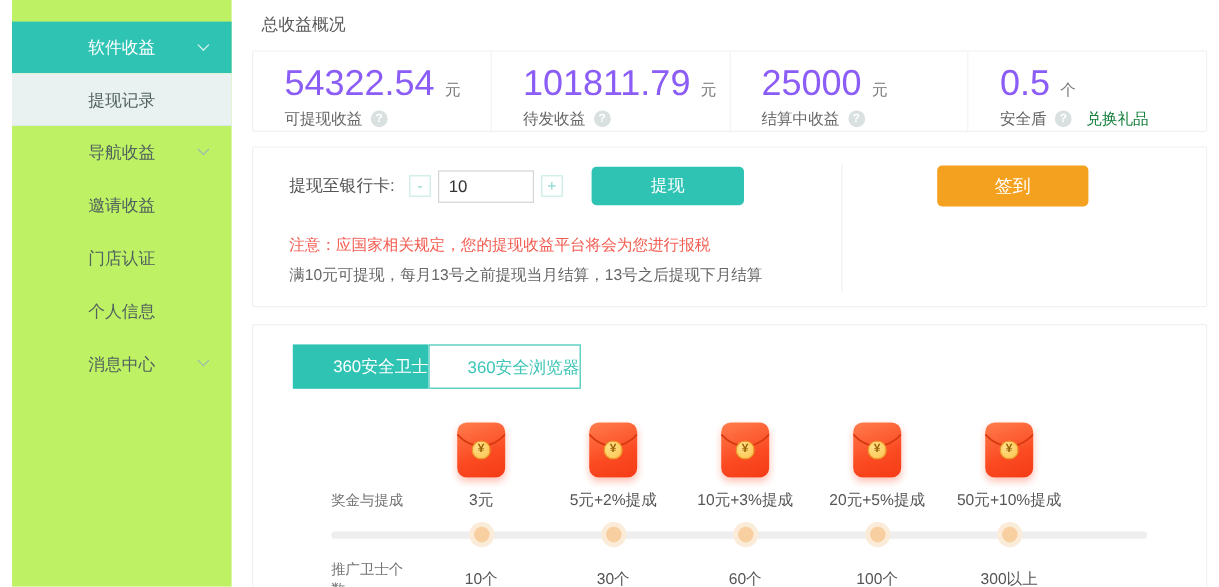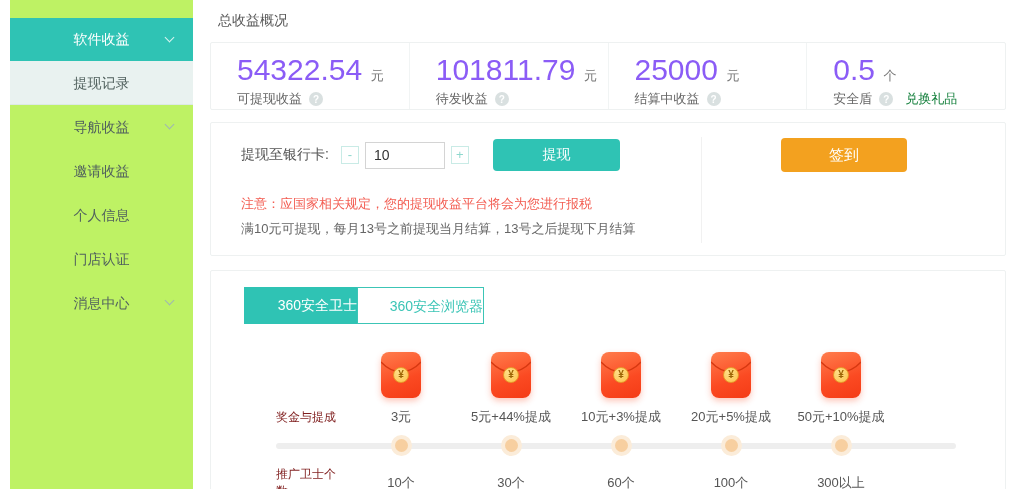--- a/index.html
+++ b/index.html
@@ -56,21 +56,21 @@
   .num-orange { color:#f5a11d; }
 
   
   .promo-card { margin-top:14px; height:225px; padding-top:16px; }
   .tabs { display:flex; margin-left:33px; }
   .tab { height:37px; line-height:37px; text-align:right; font-size:14px; cursor:pointer; }
   .tab.active { width:113px; background:#2fc3b4; color:#fff; }
   .tab.inactive { width:127px; background:#fff; color:#3cc5b6; border:1px solid #3cc5b6; }
   .promo { margin:28px 0 0 65px; width:690px; }
   .prow { display:flex; align-items:center; }
-  .plabel { width:70px; flex-shrink:0; font-size:12px; color:#7f1d1d; }
+  .plabel { width:70px; flex-shrink:0; font-size:12px; color:#737373; }
   .pcol { width:110px; flex-shrink:0; text-align:center; font-size:13px; color:#555; }
   .env-wrap { display:flex; justify-content:center; }
   .envelope { position:relative; width:40px; height:46px; border-radius:8px;
     background:linear-gradient(160deg,#ff7d4d 0%,#fb4a22 60%,#f43b16 100%);
     box-shadow:0 3px 6px rgba(250,70,30,.30); }
   .envelope svg { position:absolute; left:0; top:0; }
   .coin { position:absolute; left:50%; top:23px; transform:translate(-50%,-50%); width:16px; height:16px;
     border-radius:50%; background:radial-gradient(circle at 35% 30%,#ffe08a,#fec24b); border:1px solid #e89b28;
     color:#9c6405; font-size:10px; font-weight:bold; line-height:14px; text-align:center; }
   .bonus-row { margin-top:10px; }
@@ -96,24 +96,24 @@
     <span>提现记录</span>
   </div>
   <div class="sb-item">
     <span>导航收益</span>
     <span class="chev"></span>
   </div>
   <div class="sb-item">
     <span>邀请收益</span>
   </div>
   <div class="sb-item">
+    <span>门店认证</span>
+  </div>
+  <div class="sb-item">
     <span>个人信息</span>
-  </div>
-  <div class="sb-item">
-    <span>门店认证</span>
   </div>
   <div class="sb-item">
     <span>消息中心</span>
     <span class="chev"></span>
   </div>
 </div>
 
 <div class="main">
 
   <div class="page-title">总收益概况</div>
@@ -224,21 +224,21 @@
                 <path d="M0,10 C12,23 28,23 40,10" fill="none" stroke="#d63811" stroke-width="1.4"></path>
               </svg>
             <div class="coin">¥</div>
           </div>
         </div>
       </div>
 
       <div class="prow bonus-row">
         <div class="plabel">奖金与提成</div>
         <div class="pcol">3元</div>
-        <div class="pcol">5元+44%提成</div>
+        <div class="pcol">5元+2%提成</div>
         <div class="pcol">10元+3%提成</div>
         <div class="pcol">20元+5%提成</div>
         <div class="pcol">50元+10%提成</div>
       </div>
 
       <div class="slider-row">
         <div class="track"></div>
         <div class="dots">
           <div class="dot-col">
               <div class="dot"></div>

